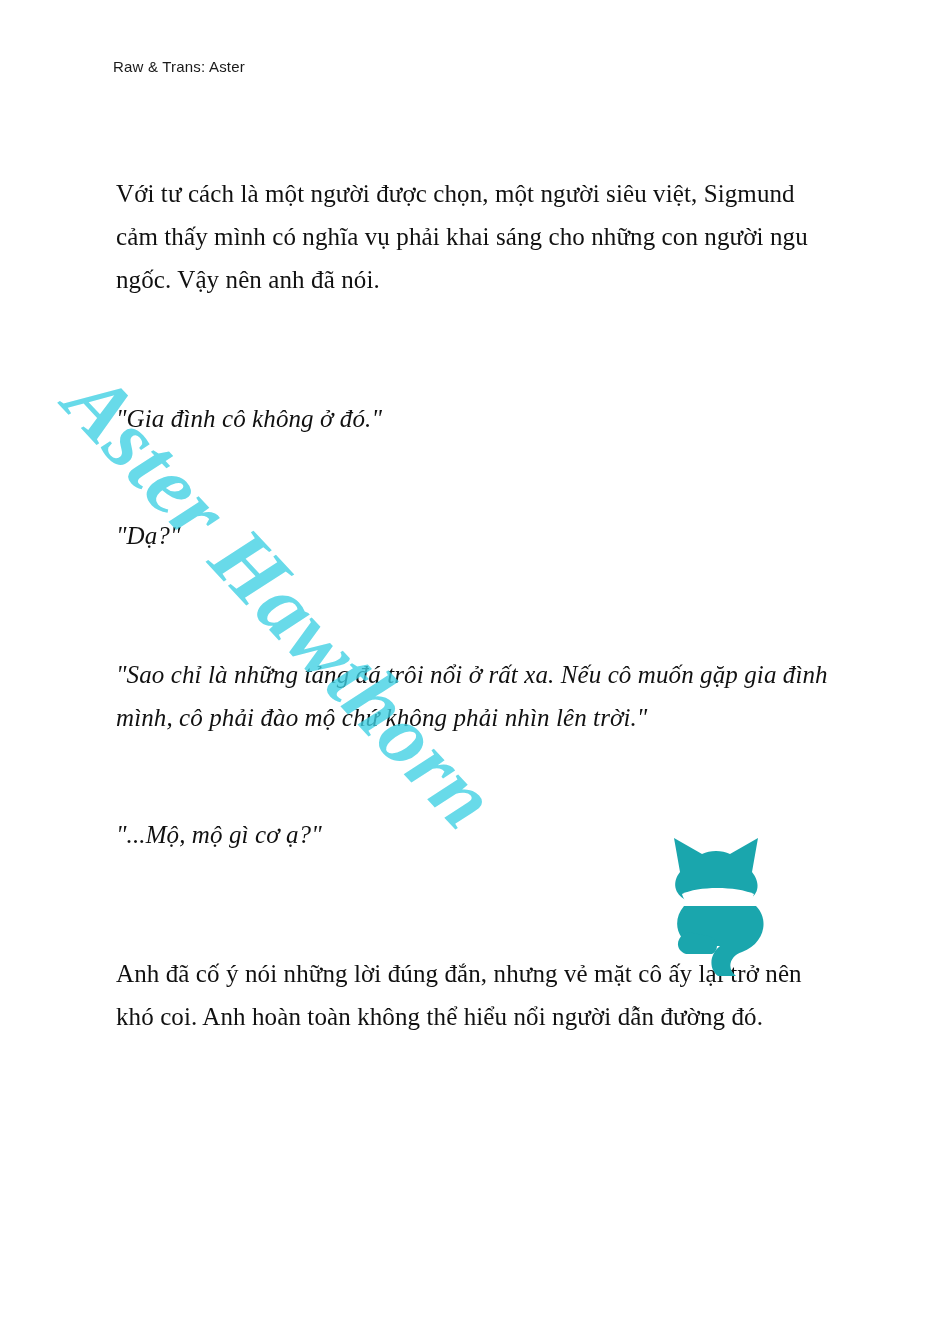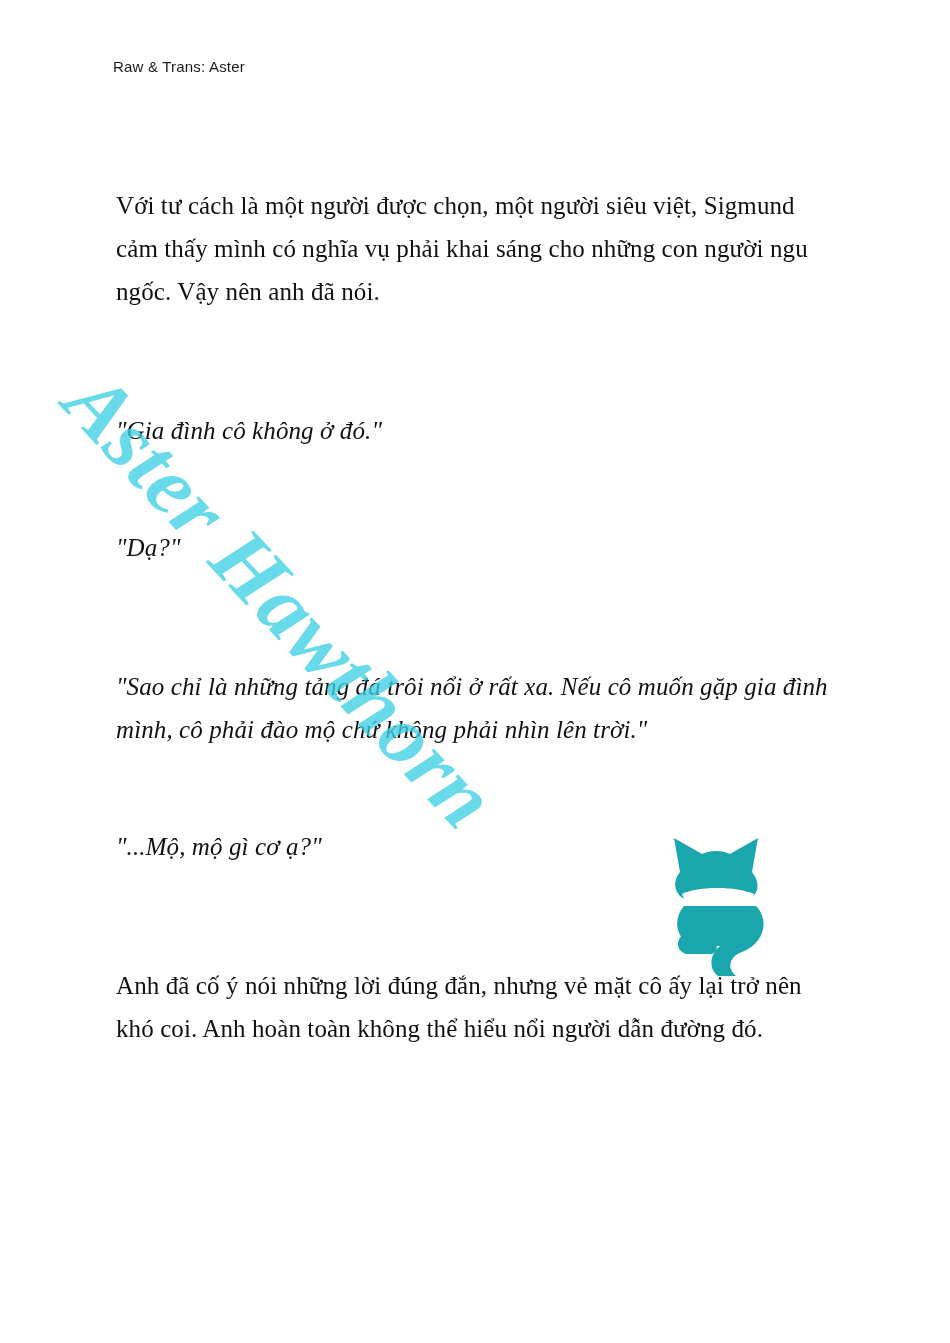--- a/index.html
+++ b/index.html
@@ -40,21 +40,20 @@
     letter-spacing: 0.1px;
   }
   .para.dialogue {
     font-style: italic;
   }
   .gap-lg {
     margin-bottom: 74px;
   }
   .gap-xl {
     margin-bottom: 96px;
-    margin-top: 12px;
   }
   
   .watermark {
     position: absolute;
     left: 118px;
     top: 352px;
     width: 600px;
     height: 560px;
     pointer-events: none;
     z-index: 5;

